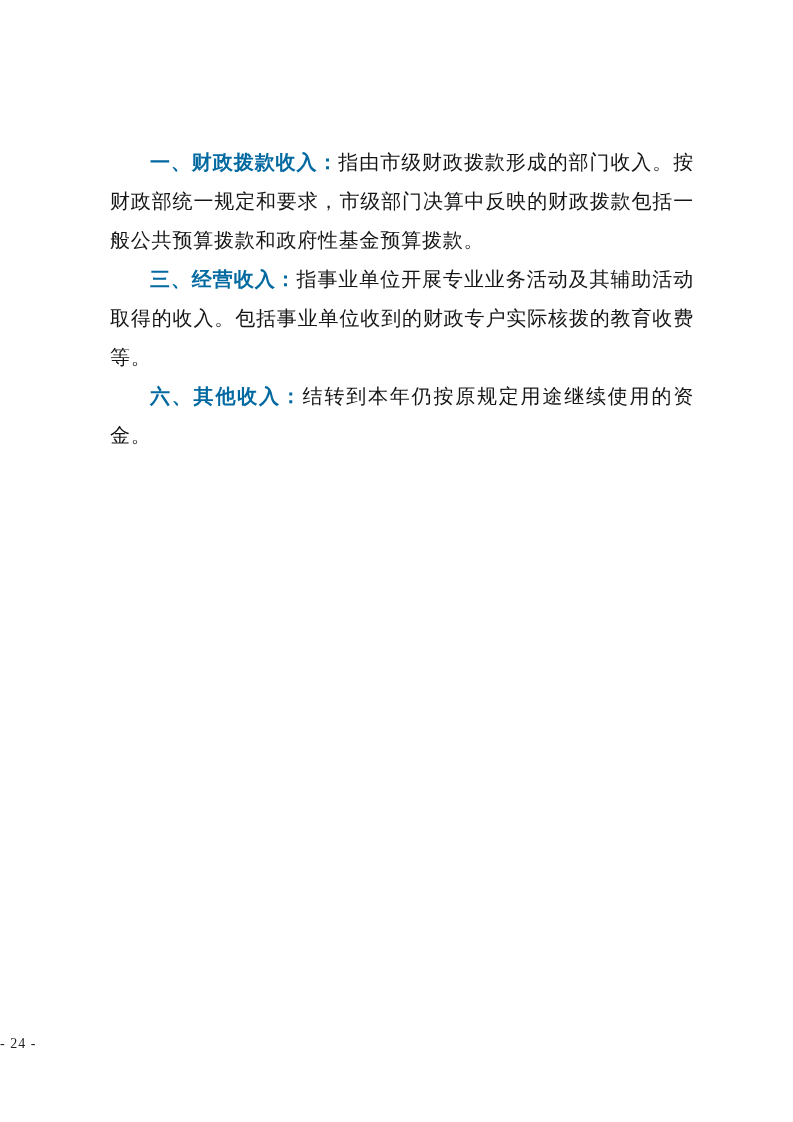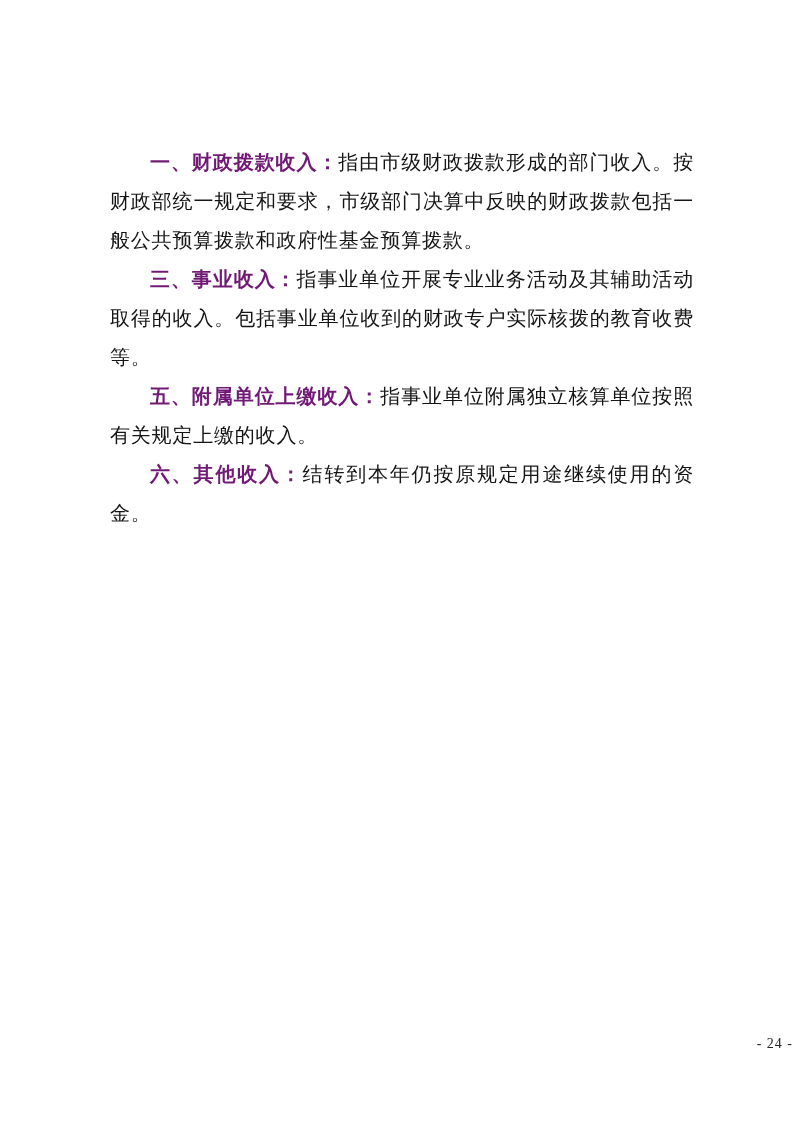--- a/index.html
+++ b/index.html
@@ -28,47 +28,46 @@
     font-size: 20px;
     letter-spacing: 0.8px;
     line-height: 39px;
     text-align: justify;
     text-justify: inter-character;
     color: #151515;
     word-break: break-all;
   }
   p.para .term {
     font-weight: 700;
-    color: #701a75;
+    color: #0369a1;
   }
   .footer {
     position: absolute;
     left: 0;
     right: 0;
     top: 1036px;
-    text-align: right;
+    text-align: left;
     font-size: 14px;
     letter-spacing: 1px;
     color: #222222;
     font-family: "Liberation Serif", serif;
   }
 </style>
 </head>
 <body>
 
 <div class="page">
   <div class="content">
 
     <p class="para"><span class="term">一、财政拨款收入：</span><span class="def">指由市级财政拨款形成的部门收入。按财政部统一规定和要求，市级部门决算中反映的财政拨款包括一般公共预算拨款和政府性基金预算拨款。</span></p>
 
 
-    <p class="para"><span class="term">三、事业收入：</span><span class="def">指事业单位开展专业业务活动及其辅助活动取得的收入。包括事业单位收到的财政专户实际核拨的教育收费等。</span></p>
+    <p class="para"><span class="term">三、经营收入：</span><span class="def">指事业单位开展专业业务活动及其辅助活动取得的收入。包括事业单位收到的财政专户实际核拨的教育收费等。</span></p>
 
 
-    <p class="para"><span class="term">五、附属单位上缴收入：</span><span class="def">指事业单位附属独立核算单位按照有关规定上缴的收入。</span></p>
 
     <p class="para"><span class="term">六、其他收入：</span><span class="def">结转到本年仍按原规定用途继续使用的资金。</span></p>
 
 
 
   </div>
 
   <div class="footer">- 24 -</div>
 </div>
 

